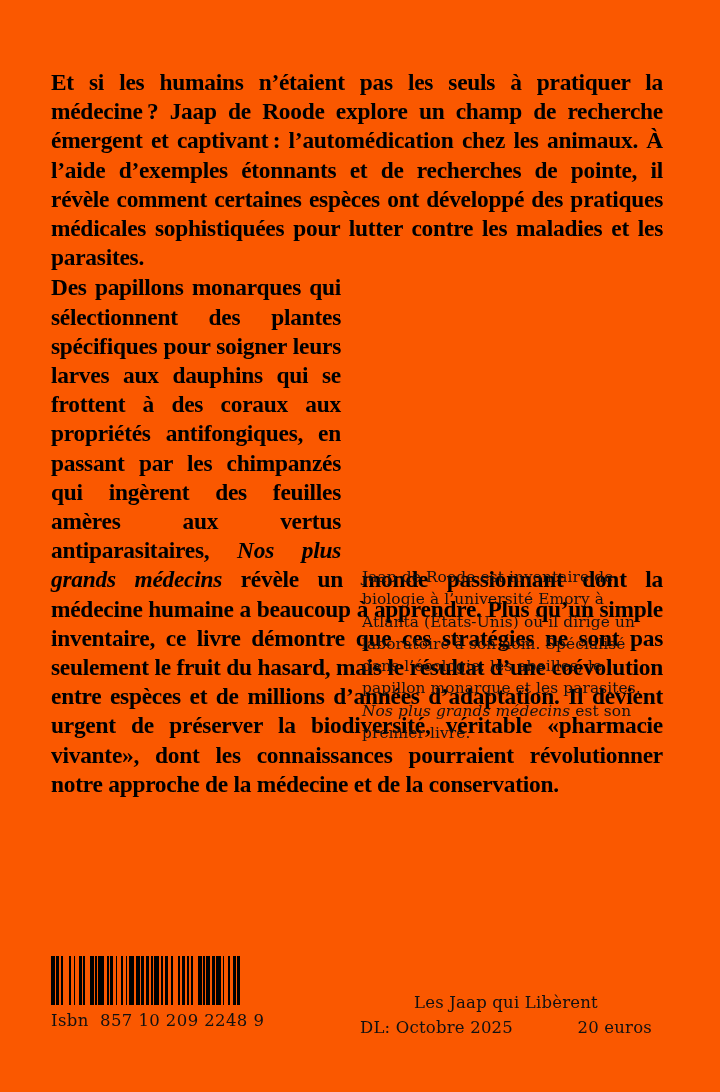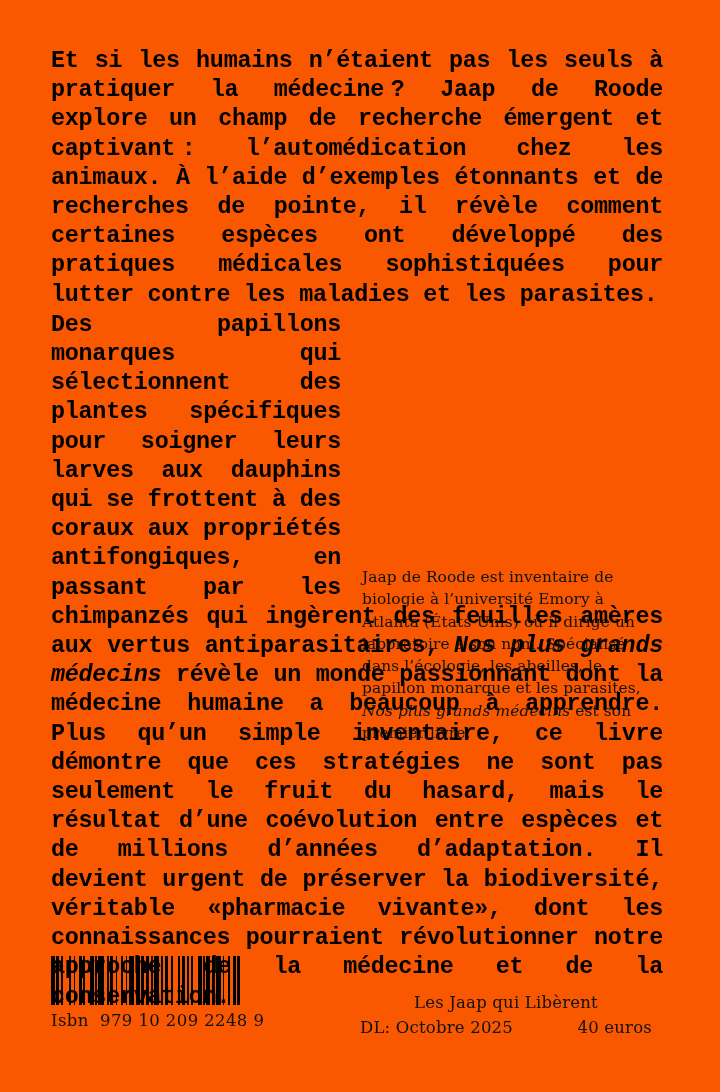--- a/index.html
+++ b/index.html
@@ -17,24 +17,24 @@
     background: #fa5800;
     overflow: hidden;
     font-family: "Liberation Sans", sans-serif;
     -webkit-font-smoothing: antialiased;
   }
 
   
   .blurb {
     position: absolute;
     left: 51px;
-    top: 47px;
+    top: 68px;
     width: 612px;
     color: #000000;
-    font-family: Liberation Mono, monospace;
+    font-family: Liberation Serif, serif;
     font-weight: bold;
     font-size: 23.4px;
     line-height: 29.2px;
     letter-spacing: -0.25px;
     text-align: justify;
     text-justify: inter-word;
   }
   .blurb p {
     margin: 0;
   }
@@ -210,24 +210,24 @@
         <span style="width: 2.5px; background: transparent;"></span>
         <span style="width: 1.25px; background: rgb(0, 0, 0);"></span>
         <span style="width: 3.75px; background: transparent;"></span>
         <span style="width: 2.5px; background: rgb(0, 0, 0);"></span>
         <span style="width: 2.5px; background: transparent;"></span>
         <span style="width: 3.75px; background: rgb(0, 0, 0);"></span>
         <span style="width: 1.25px; background: transparent;"></span>
         <span style="width: 2.5px; background: rgb(0, 0, 0);"></span>
         <span style="width: 3.75px; background: transparent;"></span>
       </div>
-    <div class="isbn">Isbn  979 10 209 2248 9</div>
+    <div class="isbn">Isbn  857 10 209 2248 9</div>
   </div>
 
   <div class="imprint">
     <span class="imprint-publisher">Les Jaap qui Libèrent</span>
     <div class="imprint-row">
       <span>DL: Octobre 2025</span>
-      <span>40 euros</span>
+      <span>20 euros</span>
     </div>
   </div>
 
 </div>
 
 </body></html>

